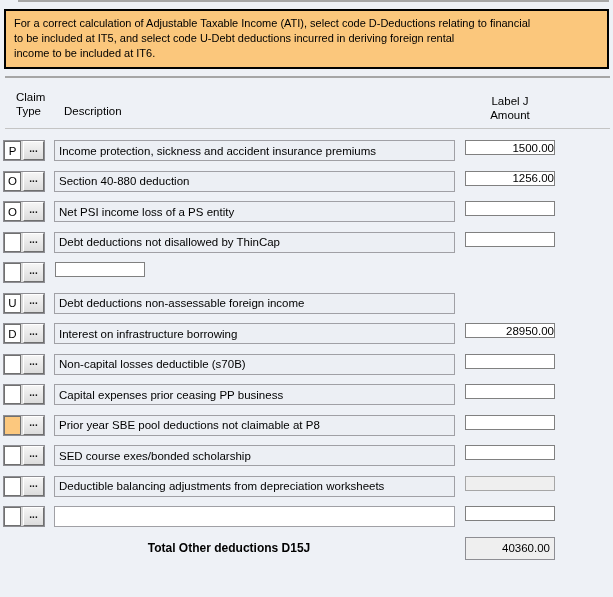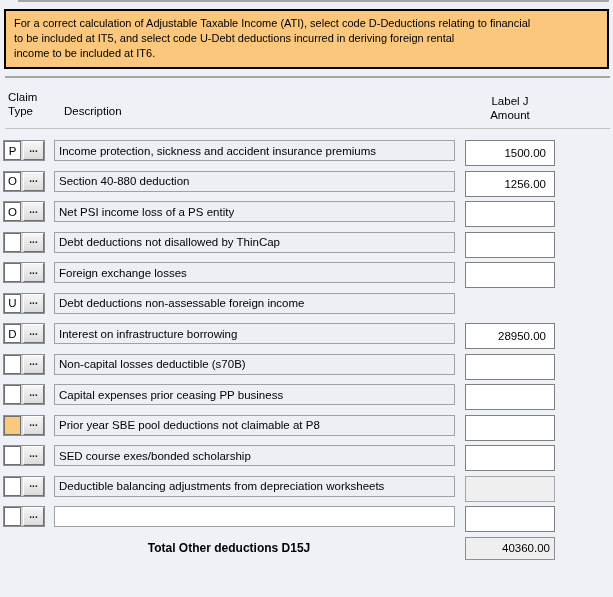--- a/index.html
+++ b/index.html
@@ -20,21 +20,21 @@
     margin: 7px 4px 0 4px;
     border: 2px solid #000;
     background: var(--notice-bg, #FBC77C);
     padding: 5px 8px 6px 8px;
   }
   .notice div {
     font-size: 11px; font-weight: normal; line-height: 15px;
     white-space: nowrap; overflow: hidden;
   }
   .table-head { position: relative; margin-top: 12px; height: 28px; font-size: 11.5px; }
-  .th-claim { position: absolute; left: 8px; top: 0; line-height: 14px; }
+  .th-claim { position: absolute; left: 16px; top: 0; line-height: 14px; }
   .th-desc  { position: absolute; left: 64px; top: 14px; line-height: 14px; }
   .th-amount { position: absolute; left: 462px; width: 96px; top: 4px; text-align: center; line-height: 14px; }
   .head-rule { height: 1px; background: #C4C4C4; margin: 10px 3px 0 5px; }
   #rows { margin-top: 11px; }
   .row { display: flex; height: 21px; margin-bottom: 9.5px; padding-left: 3px; }
   .claim-group {
     width: 42px; height: 21px; display: flex;
     border: 1px solid #8E8E93; background: #DADADA; padding: 0;
   }
   .claim-code {
@@ -52,24 +52,24 @@
     padding: 0 0 4px 0; color: #1a1a1a; cursor: default;
   }
   .desc {
     margin-left: 9px; width: 401px; height: 21px;
     border: 1px solid #A0A0A5; background: var(--field-bg, #ECEFF4);
     font-family: "Liberation Sans", sans-serif; font-size: 11.5px;
     padding: 0 4px; color: #000;
   }
   .desc.editable { background: #FFFFFF; }
   .amount {
-    margin-left: 10px; width: 90px; height: 26px;
+    margin-left: 10px; width: 90px; height: 15px;
     border: 1px solid #808080; background: #FFFFFF;
     font-family: "Liberation Sans", sans-serif; font-size: 11.5px;
-    text-align: right; padding: 0 8px; color: #000;
+    text-align: right; padding: 0 0; color: #000;
   }
   .amount.disabled { background: var(--disabled-bg, #EFEFEF); border-color: #A6A6A6; }
   .total-row { display: flex; margin-top: 4px; padding-left: 3px; align-items: center; }
   .total-label {
     width: 452px; text-align: center;
     font-size: 12px; font-weight: bold; line-height: 23px;
   }
   .total-box {
     margin-left: 10px; width: 90px; height: 23px;
     border: 1px solid #8E8E93; background: var(--disabled-bg, #EFEFEF);
@@ -138,21 +138,20 @@
       </span>
       <input class="desc" value="Debt deductions not disallowed by ThinCap" style="">
       <input class="amount" style="">
     </div>
 
     <div class="row">
       <span class="claim-group">
         <input class="claim-code" style="">
         <button class="ellipsis">...</button>
       </span>
-      <input class="desc" value="Foreign exchange losses" style="">
       <input class="amount" style="">
     </div>
 
     <div class="row">
       <span class="claim-group">
         <input class="claim-code" value="U" style="">
         <button class="ellipsis">...</button>
       </span>
       <input class="desc" value="Debt deductions non-assessable foreign income" style="">
     </div>

